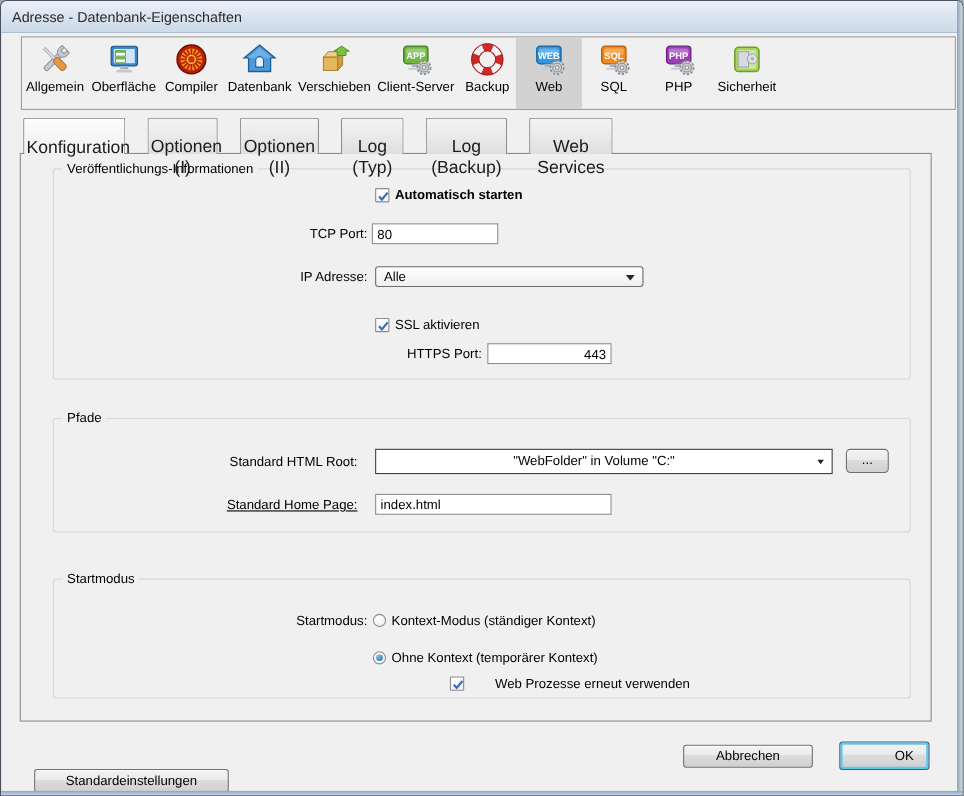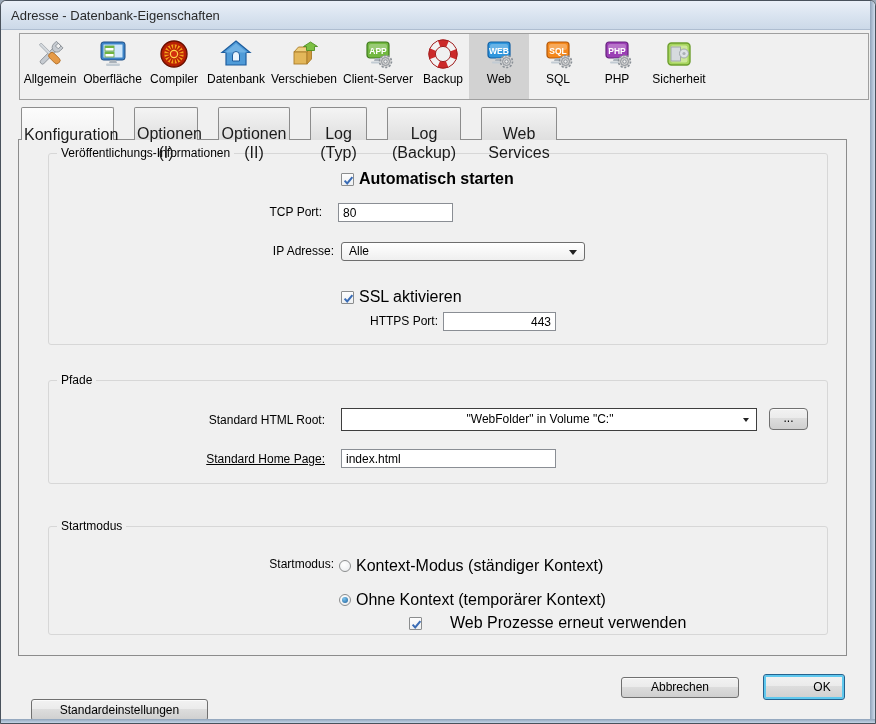--- a/index.html
+++ b/index.html
@@ -50,21 +50,21 @@
   .flexrow{position:absolute;display:flex;align-items:center;gap:5px;z-index:2;}
   .checkbox{width:13px;height:13px;border:1px solid #8b8d8e;border-radius:1px;
             background:linear-gradient(#fdfdfd,#eef0f2);position:relative;flex:0 0 auto;cursor:default;}
   .checkbox svg{display:none;position:absolute;left:0;top:0;}
   .checkbox.on svg{display:block;}
   .radio{width:12px;height:12px;border:1px solid #8b8d8e;border-radius:50%;
          background:radial-gradient(circle at 40% 35%,#ffffff,#e8eaec);position:relative;flex:0 0 auto;cursor:default;}
   .radio .dot{display:none;position:absolute;left:2px;top:2px;width:6px;height:6px;border-radius:50%;
               background:radial-gradient(circle at 35% 30%,#7cc5ef,#1f5f99);}
   .radio.on .dot{display:block;}
-  .cblabel{font-size:16px;color:#000;white-space:nowrap;}
+  .cblabel{font-size:12px;color:#000;white-space:nowrap;}
   .bold{font-weight:bold;}
 
   .combo{position:absolute;border:1px solid #6e6e6e;border-radius:3px;
          background:linear-gradient(#ffffff,#efefef);font-size:12px;color:#000;z-index:2;cursor:default;}
   .combo .cval{position:absolute;left:7px;top:0;line-height:17px;}
   .combo .arrow{position:absolute;right:7px;top:50%;margin-top:-2px;width:0;height:0;
                 border-left:4px solid transparent;border-right:4px solid transparent;border-top:5px solid #222;}
   .combo-dark{position:absolute;border:1px solid #3e3e3e;background:#fff;font-size:12px;color:#000;z-index:2;cursor:default;}
   .combo-dark .cval{position:absolute;left:0;right:18px;top:0;line-height:21px;text-align:center;}
   .combo-dark .arrow{position:absolute;right:7px;top:50%;margin-top:-2px;width:0;height:0;
@@ -250,21 +250,21 @@
 
   <div class="flexrow" style="left:340px;top:169px;">
     <span class="checkbox on">
       <svg width="13" height="13" viewBox="0 0 13 13">
         <path d="M2.6 6.6 L5.2 9.4 L10.4 3.1" stroke="#3a6cb5" stroke-width="2" fill="none"></path>
       </svg>
     </span>
     <span class="cblabel bold">Automatisch starten</span>
   </div>
 
-  <span class="flabel" style="left:88px;top:204px;width:233px;">TCP Port:</span>
+  <span class="flabel" style="left:100px;top:204px;width:233px;">TCP Port:</span>
   <input class="txt" style="left: 337px; top: 202px; width: 115px; height: 19px;" value="80">
 
   <span class="flabel" style="left:100px;top:243px;width:233px;">IP Adresse:</span>
   <div class="combo" style="left:340px;top:241px;width:244px;height:19px;">
     <span class="cval">Alle</span>
     <span class="arrow"></span>
   </div>
 
   <div class="flexrow" style="left:340px;top:287px;">
     <span class="checkbox on">

